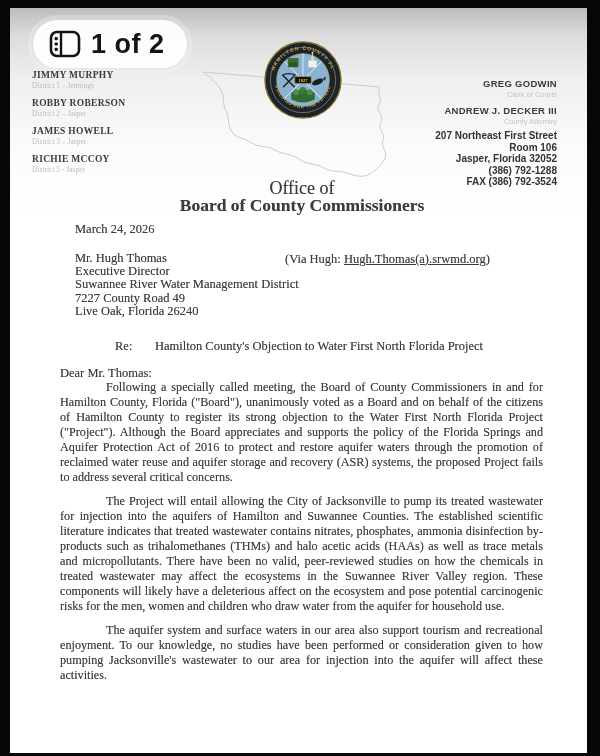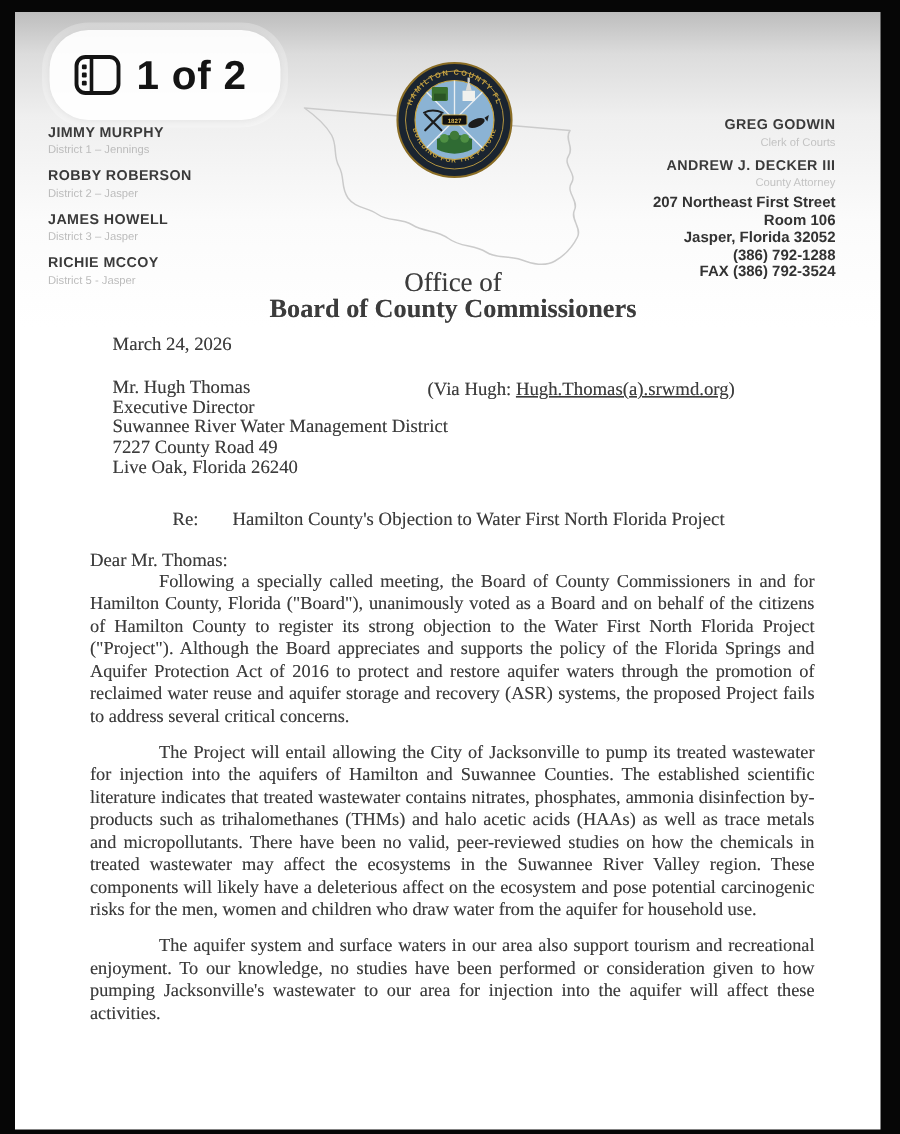--- a/index.html
+++ b/index.html
@@ -7,29 +7,29 @@
               font-family:"Liberation Sans", sans-serif; }
 
   .page {
     position:absolute; top:8px; left:10px; width:577px; height:745px;
     background:linear-gradient(180deg,#bdbdbd 0,#dcdcdc 28px,#efefef 70px,#fbfbfb 140px,#ffffff 210px);
     overflow:hidden;
   }
 
   
   .badge {
-    position:absolute; left:23px; top:12px; height:60px; padding:0 22px 0 16px;
+    position:absolute; left:23px; top:12px; height:48px; padding:0 22px 0 16px;
     background:rgba(255,255,255,0.92); border-radius:26px;
     display:flex; align-items:center; gap:10px;
     box-shadow:0 0 0 5px rgba(255,255,255,0.25), 0 1px 4px rgba(0,0,0,0.08);
   }
   .badge-text { font-size:27px; font-weight:600; color:#141414; letter-spacing:0.5px; }
 
   
-  .commissioners { position:absolute; left:22px; top:75px; }
+  .commissioners { position:absolute; left:22px; top:62px;font-family:Liberation Serif, serif; }
   .comm-item { margin-bottom:8px; }
   .comm-name { font-size:9.5px; font-weight:bold; color:#3a3a3a; letter-spacing:0.3px; }
   .comm-district { font-size:7.5px; color:#bcbcbc; margin-top:1px; }
 
   .officials { position:absolute; right:30px; top:70px; text-align:right; }
   .off-item { margin-bottom:6px; }
   .off-name { font-size:9.5px; font-weight:bold; color:#3a3a3a; letter-spacing:0.3px; }
   .off-title { font-size:7.5px; color:#c3c3c3; margin-top:1px; }
 
   .hq-address { position:absolute; right:30px; top:122px; text-align:right; }

